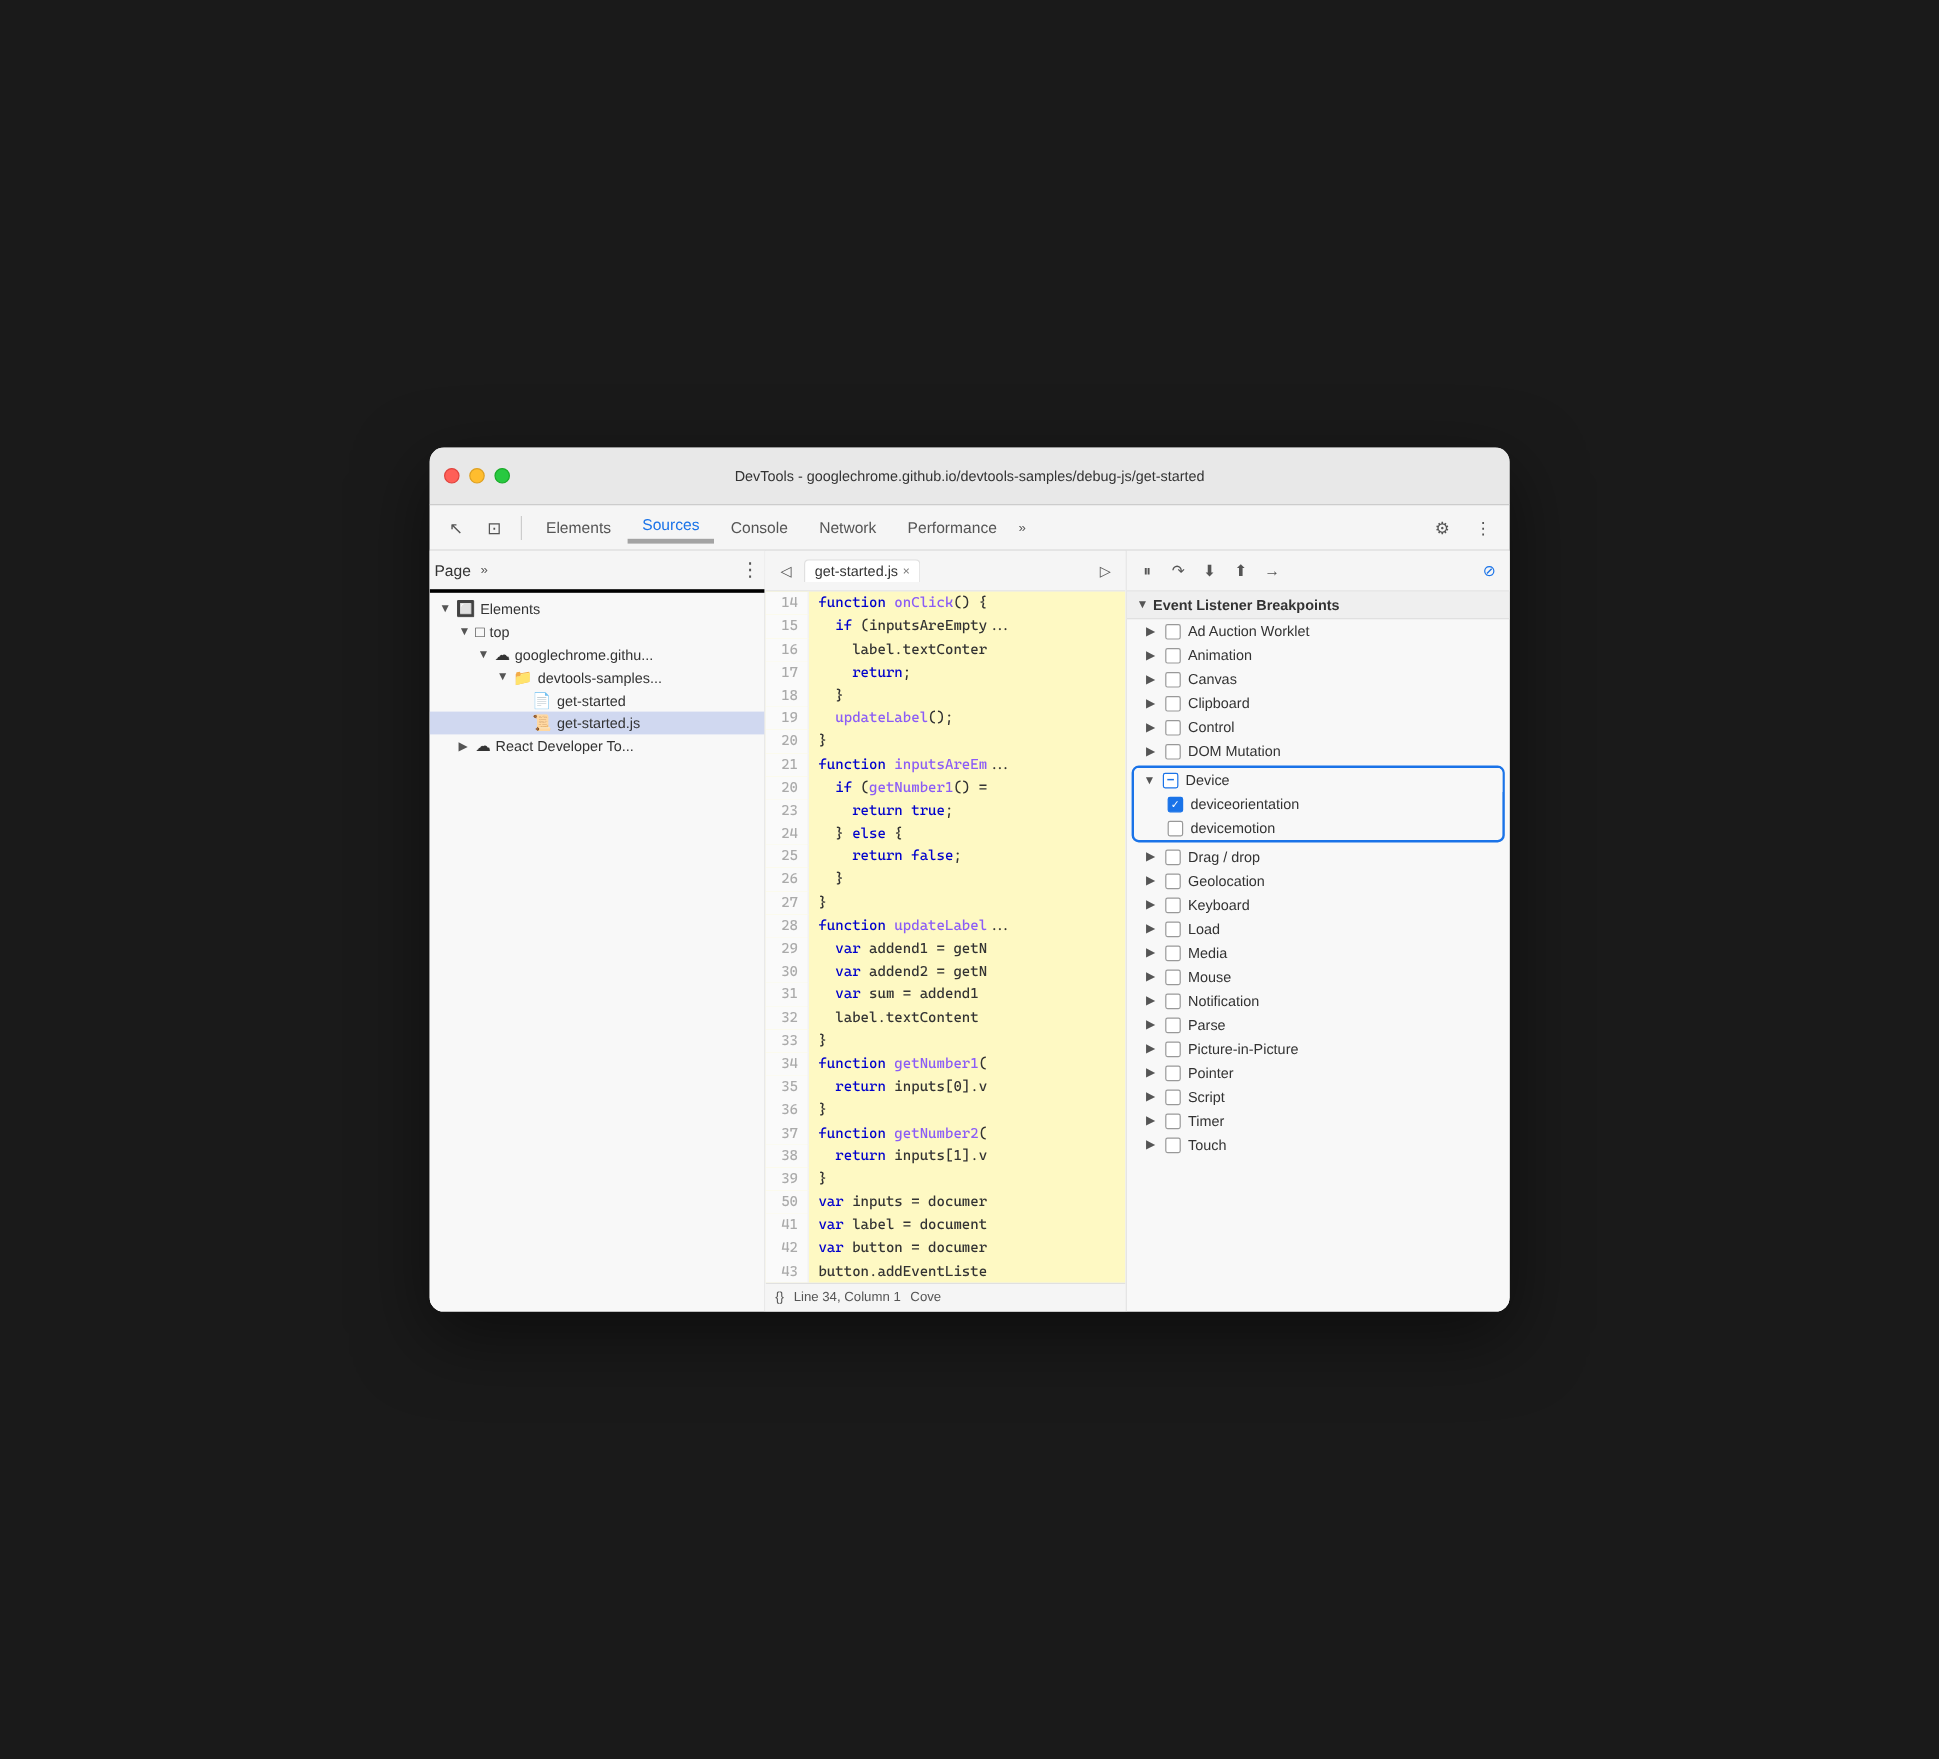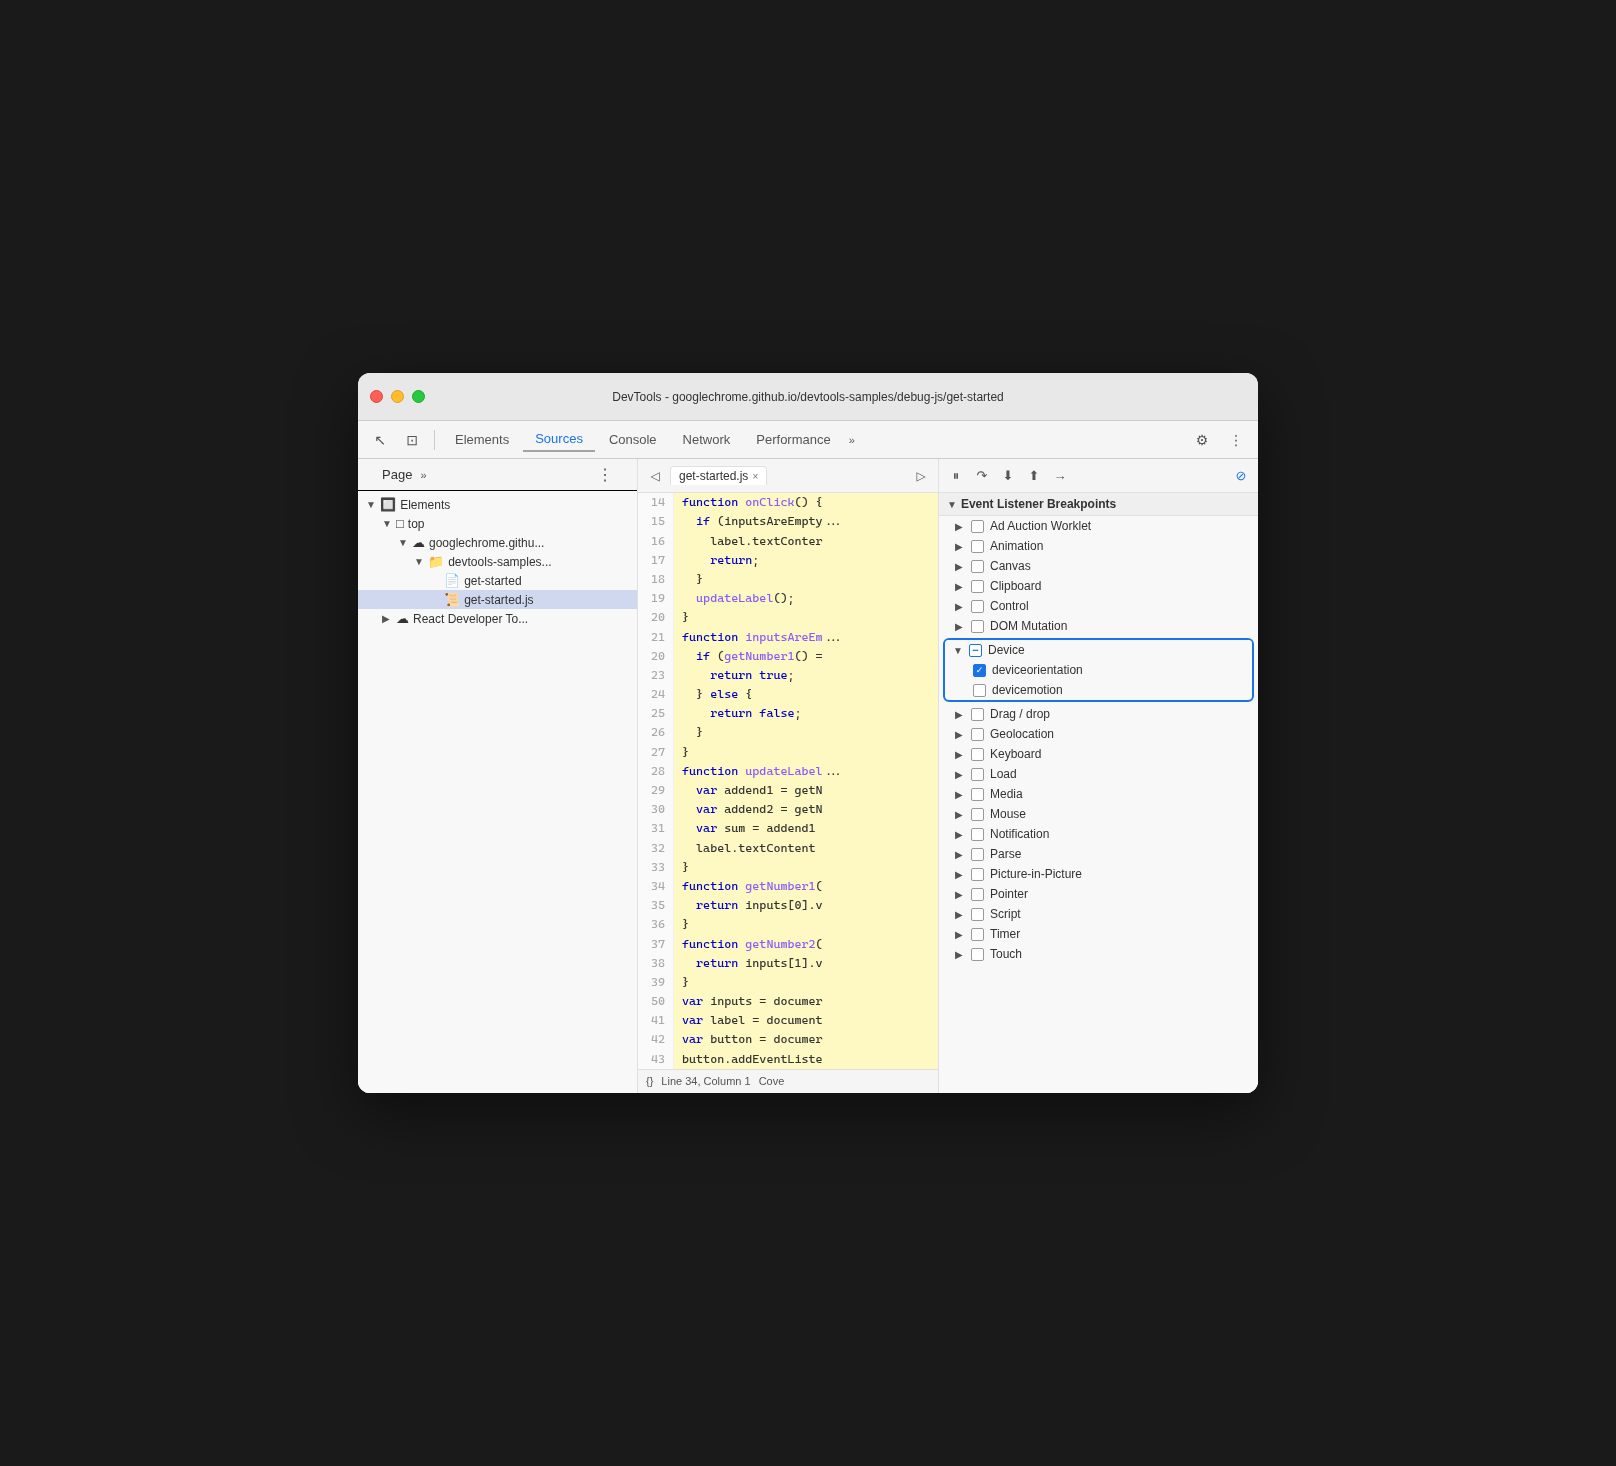--- a/index.html
+++ b/index.html
@@ -84,21 +84,21 @@
     .tab {
       padding: 4px 12px;
       font-size: 13px;
       color: #555;
       cursor: pointer;
       border-radius: 4px;
       white-space: nowrap;
     }
     .tab.active {
       color: #1a73e8;
-      border-bottom: 2px solid #a3a3a3;
+      border-bottom: 4px solid #a3a3a3;
       border-radius: 0;
     }
     .tab-more {
       font-size: 11px;
       color: #555;
       cursor: pointer;
       padding: 2px 4px;
     }
     .toolbar-right {
       display: flex;
@@ -114,22 +114,22 @@
       width: 280px;
       border-right: 1px solid #e0e0e0;
       display: flex;
       flex-direction: column;
       background: #f8f8f8;
       min-height: 600px;
     }
     .sidebar-header {
       display: flex;
       align-items: center;
-      padding: 6px 24px;
-      border-bottom: 1px solid #000000;
+      padding: 6px 4px;
+      border-bottom: 3px solid #000000;
       background: #f5f5f5;
       gap: 4px;
     }
     .sidebar-header-title {
       font-size: 13px;
       color: #333;
       font-weight: 500;
     }
     .sidebar-header-more {
       font-size: 11px;

